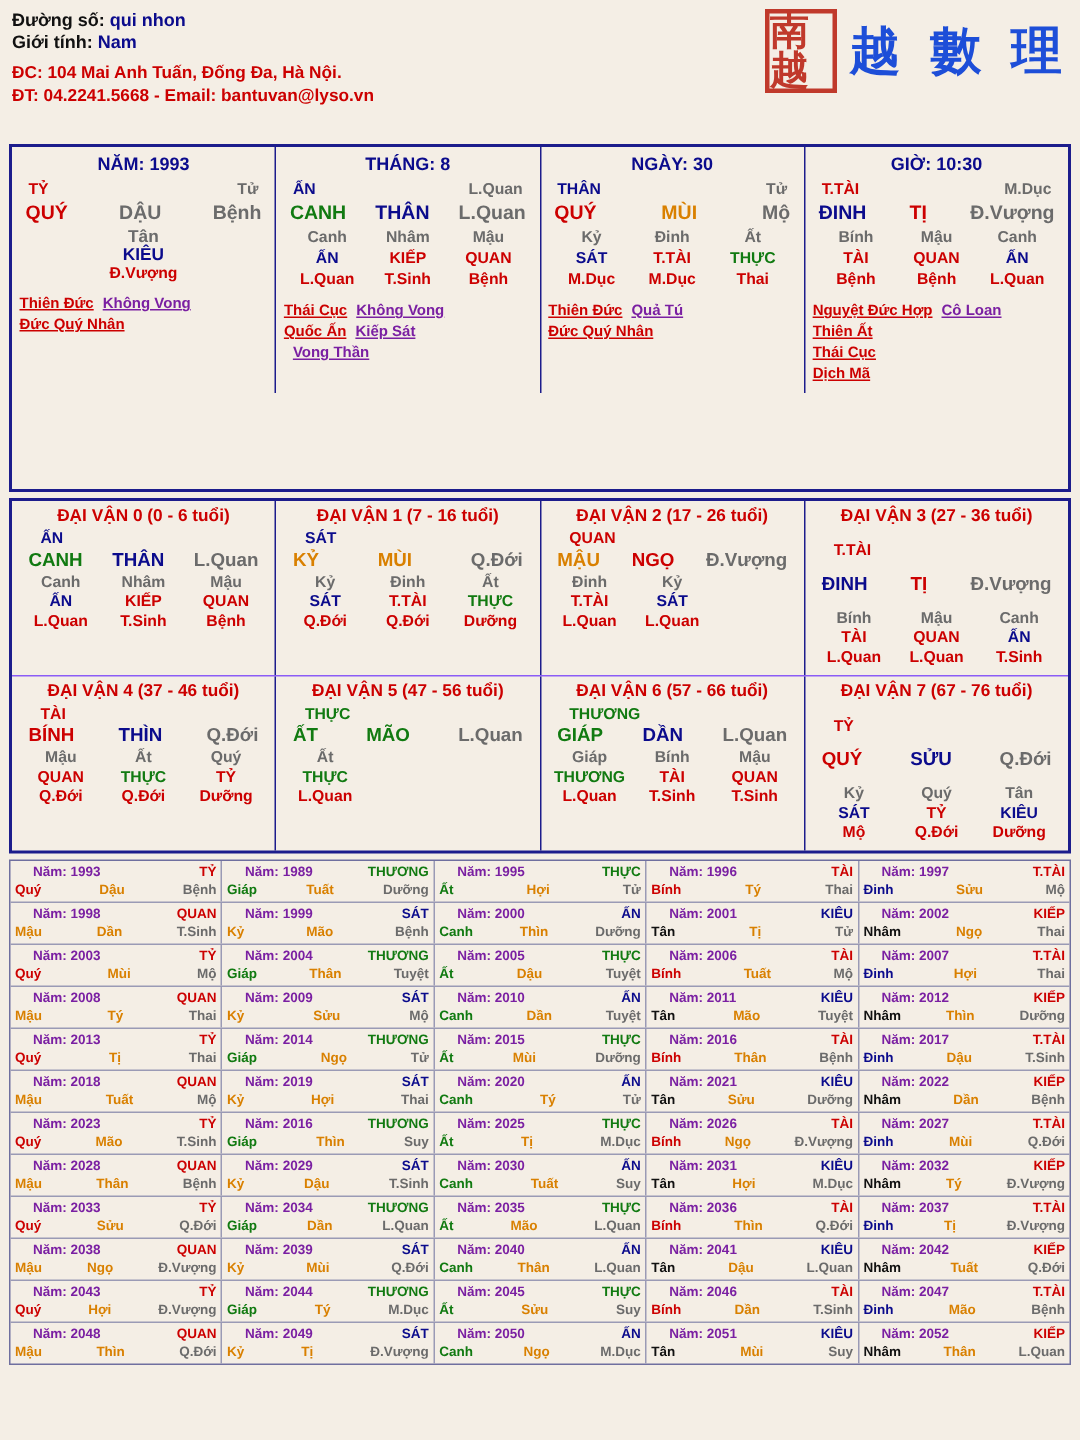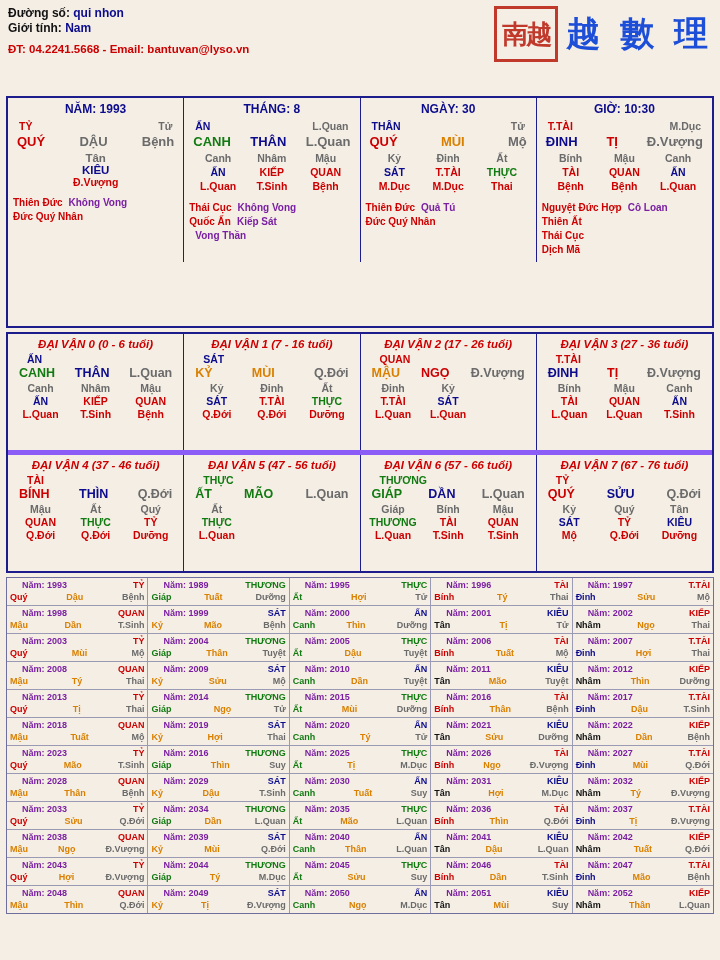--- a/index.html
+++ b/index.html
@@ -15,56 +15,56 @@
   .page { position:relative; width:720px; height:960px; background:#f4eee5; }
 
   
   .header { position:relative; padding:6px 8px 4px 8px; height:96px; }
   .hdr-line { font-size:12px; font-weight:bold; line-height:15px; }
   .hdr-line .lbl { color:#111; }
   .hdr-line .val { color:#0b0b8c; }
   .hdr-red { color:#cc0000; font-weight:bold; font-size:11.5px; line-height:15px; }
   .logo { position:absolute; right:8px; top:6px; display:flex; align-items:center; gap:8px; }
   .seal {
-    width:64px; height:56px; border:3px solid #c0392b; color:#c0392b;
+    width:48px; height:56px; border:3px solid #c0392b; color:#c0392b;
     display:flex; align-items:center; justify-content:center;
     font-family:"DejaVu Serif", serif; font-size:26px; font-weight:bold; line-height:1;
     letter-spacing:-2px;
   }
   .logo-text {
     font-family:"DejaVu Serif", serif; font-size:34px; font-weight:bold; color:#1d4ed8;
     letter-spacing:4px;
   }
 
   
   .frame { border:2px solid #1c1c8c; margin:0 6px; background:#f4eee5; }
   .row { display:flex; }
   .cell { flex:1; border-right:1px solid #1c1c8c; padding:4px 5px 5px 5px; }
-  .cell:last-child { border-right:none; }
+  .cell:last-child { border-right:none;justify-content:space-between; }
 
   
   .pillars { height:232px; }
   .pillars .cell { display:flex; flex-direction:column; }
   .p-title { text-align:center; font-weight:bold; color:#0b0b8c; font-size:12px; margin-bottom:4px; }
   .p-sub { display:flex; justify-content:space-between; font-size:10.5px; font-weight:bold; padding:0 6px; }
   .p-main { display:flex; justify-content:space-between; font-size:13px; font-weight:bold; padding:2px 4px 0 4px; }
   .p-mid { text-align:center; font-size:11.5px; font-weight:bold; margin-top:3px; }
   .p-mid2 { text-align:center; font-size:11.5px; font-weight:bold; }
   .p-mid3 { text-align:center; font-size:10.5px; font-weight:bold; }
   .p-grid3 { display:flex; justify-content:space-between; padding:2px 2px 0 2px; }
   .p-col { flex:1; text-align:center; }
   .p-col div { font-size:10.5px; font-weight:bold; line-height:14px; }
   .p-notes { margin-top:8px; font-size:10px; font-weight:bold; line-height:14px; }
   .p-notes .nrow { display:flex; gap:6px; }
-  .p-notes .nrow span { white-space:nowrap; }
+  .p-notes .nrow span { white-space:nowrap;text-decoration:underline; }
 
   
   .dv { }
   .dv .cell { height:116px; display:flex; flex-direction:column; }
-  .dv-title { text-align:center; font-weight:bold; color:#cc0000; font-size:11.5px; margin-bottom:3px;font-style:italic; }
+  .dv-title { text-align:center; font-weight:bold; color:#cc0000; font-size:11.5px; margin-bottom:3px; }
   .dv-top { font-size:10.5px; font-weight:bold; padding-left:14px; }
   .dv-main { display:flex; justify-content:space-between; font-size:12.5px; font-weight:bold; padding:1px 6px 0 6px; }
   .dv-grid { display:flex; padding-top:2px; }
   .dv-grid .p-col div { font-size:10.5px; font-weight:bold; line-height:13px; }
 
   
   .years { margin:4px 6px 0 6px; border:1px solid #6f6f9f; }
   .yrow { display:flex; border-bottom:1px solid #9a9ab5; }
   .yrow:last-child { border-bottom:none; }
   .ycell { flex:1; border-right:1px solid #9a9ab5; padding:1px 3px 2px 3px; }
@@ -91,20 +91,21 @@
   <div class="header">
     <div class="hdr-line">
       <span class="lbl">Đường số:</span>
       <span class="val">qui nhon</span>
     </div>
     <div class="hdr-line">
       <span class="lbl">Giới tính:</span>
       <span class="val">Nam</span>
     </div>
     <div style="height:6px"></div>
+    <div class="hdr-red">ĐC: 104 Mai Anh Tuấn, Đống Đa, Hà Nội.</div>
     <div class="hdr-red">ĐT: 04.2241.5668 - Email: bantuvan@lyso.vn</div>
 
     <div class="logo">
       <div class="seal">南越</div>
       <div class="logo-text">越 數 理</div>
     </div>
   </div>
 
   <div class="frame pillars">
     <div class="row" id="pillars-row">
@@ -362,21 +363,21 @@
               <div class="c-red">L.Quan</div>
             </div>
             <div class="p-col">
               <div class="c-gray">Canh</div>
               <div class="c-blue">ẤN</div>
               <div class="c-red">T.Sinh</div>
             </div>
           </div>
         </div>
       </div>
-    <div class="row" id="dv-row-2" style="border-top:5px solid #8b5cf6;">
+    <div class="row" id="dv-row-2" style="border-top:1px solid #8b5cf6;">
         <div class="cell">
           <div class="dv-title">ĐẠI VẬN 4 (37 - 46 tuổi)</div>
           <div class="dv-top c-red">TÀI</div>
           <div class="dv-main">
             <span class="c-red">BÍNH</span>
             <span class="c-blue">THÌN</span>
             <span class="c-gray">Q.Đới</span>
           </div>
           <div class="dv-grid">
             <div class="p-col">

